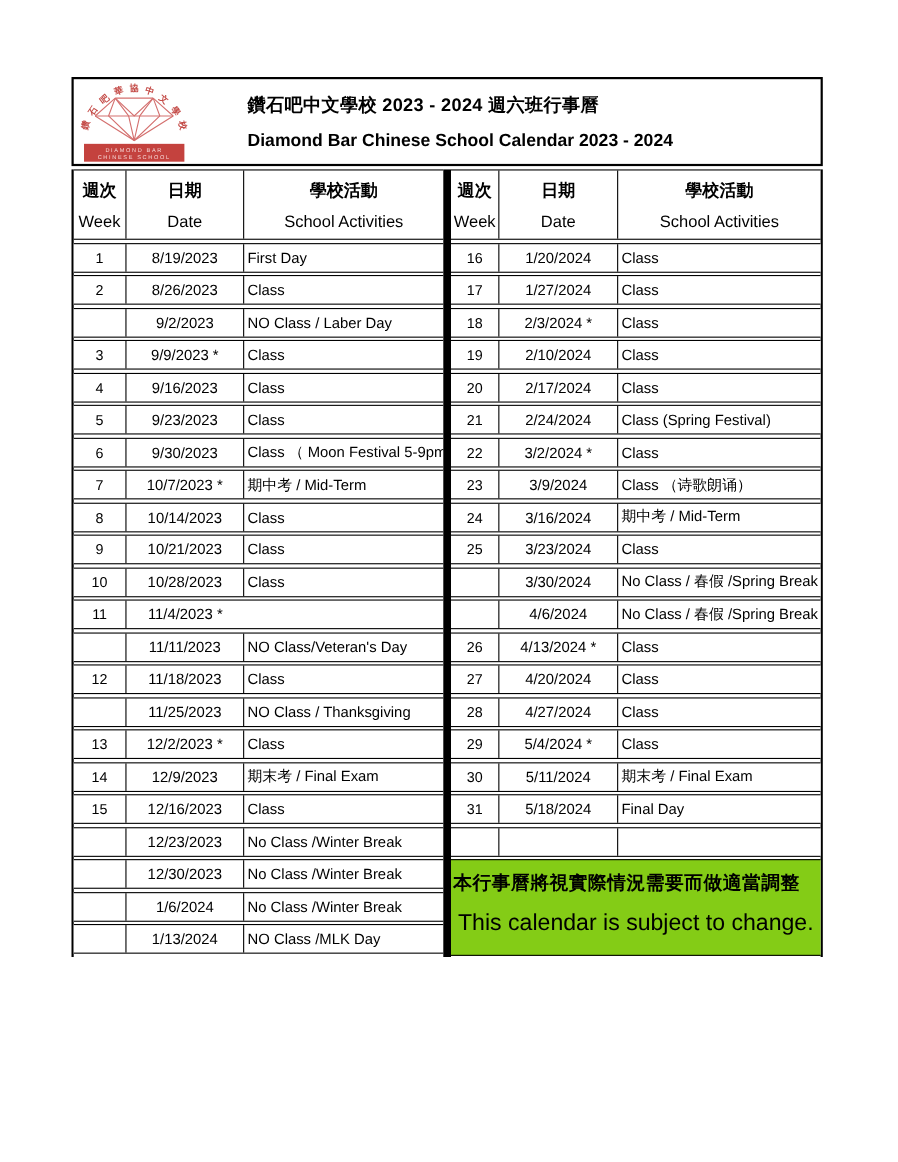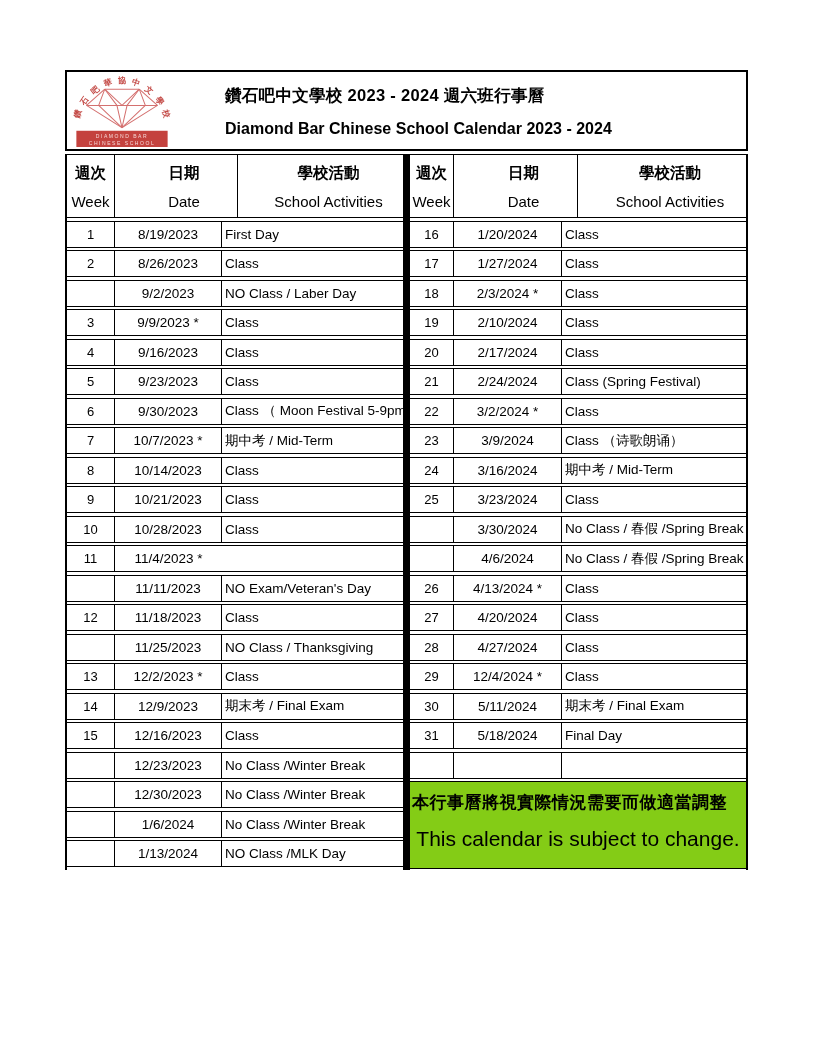--- a/index.html
+++ b/index.html
@@ -24,21 +24,20 @@
   .tables { display:flex; margin-top:3px; align-items:stretch; }
   .stack { box-sizing:border-box; }
   .stack.left  { width:338px; border-left:2px solid #000; }
   .stack.right { width:338px; border-right:2px solid #000; }
   .divider { width:7px; background:#000; flex:none; }
 
   .thead {
     box-sizing:border-box; height:64px; margin-bottom:2.5px;
     border-top:1.5px solid #000; border-bottom:1.5px solid #000;
     display:grid;
-    gap:16px;
   }
   .left  .thead, .left  .row { grid-template-columns:48px 107px 1fr; }
   .right .thead, .right .row { grid-template-columns:44px 108px 1fr; }
 
   .thead-cell {
     border-right:1.5px solid #000; box-sizing:border-box;
     display:flex; flex-direction:column; justify-content:space-between; align-items:center;
     padding:8px 0 7px;
   }
   .thead-cell:last-child { border-right:none; }
@@ -190,21 +189,21 @@
   </div>
 
   <div class="row">
     <div class="cell week">11</div>
     <div class="cell date">11/4/2023 *</div>
   </div>
 
   <div class="row">
     <div class="cell week"></div>
     <div class="cell date">11/11/2023</div>
-    <div class="cell act">NO Exam/Veteran's Day</div>
+    <div class="cell act">NO Class/Veteran's Day</div>
   </div>
 
   <div class="row">
     <div class="cell week">12</div>
     <div class="cell date">11/18/2023</div>
     <div class="cell act">Class</div>
   </div>
 
   <div class="row">
     <div class="cell week"></div>
@@ -359,21 +358,21 @@
   </div>
 
   <div class="row">
     <div class="cell week">28</div>
     <div class="cell date">4/27/2024</div>
     <div class="cell act">Class</div>
   </div>
 
   <div class="row">
     <div class="cell week">29</div>
-    <div class="cell date">12/4/2024 *</div>
+    <div class="cell date">5/4/2024 *</div>
     <div class="cell act">Class</div>
   </div>
 
   <div class="row">
     <div class="cell week">30</div>
     <div class="cell date">5/11/2024</div>
     <div class="cell act">期末考 / Final Exam</div>
   </div>
 
   <div class="row">

